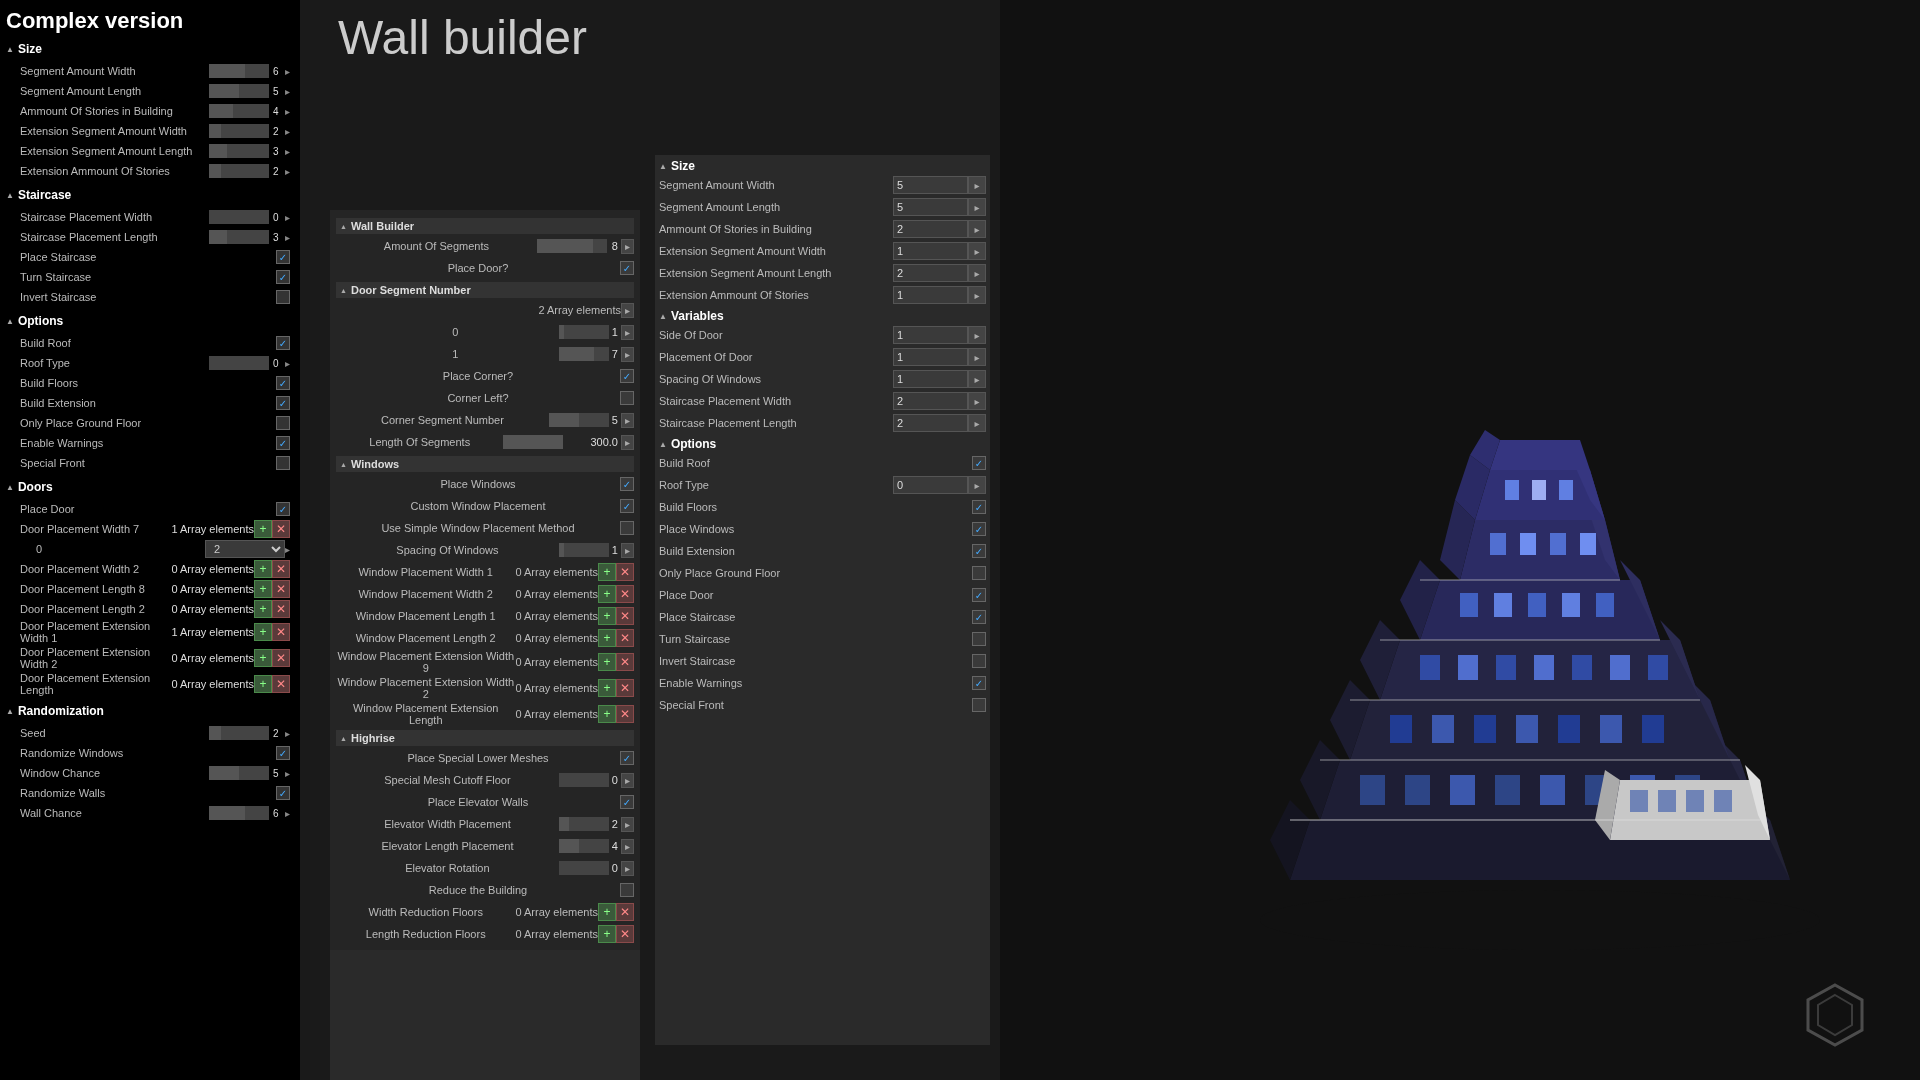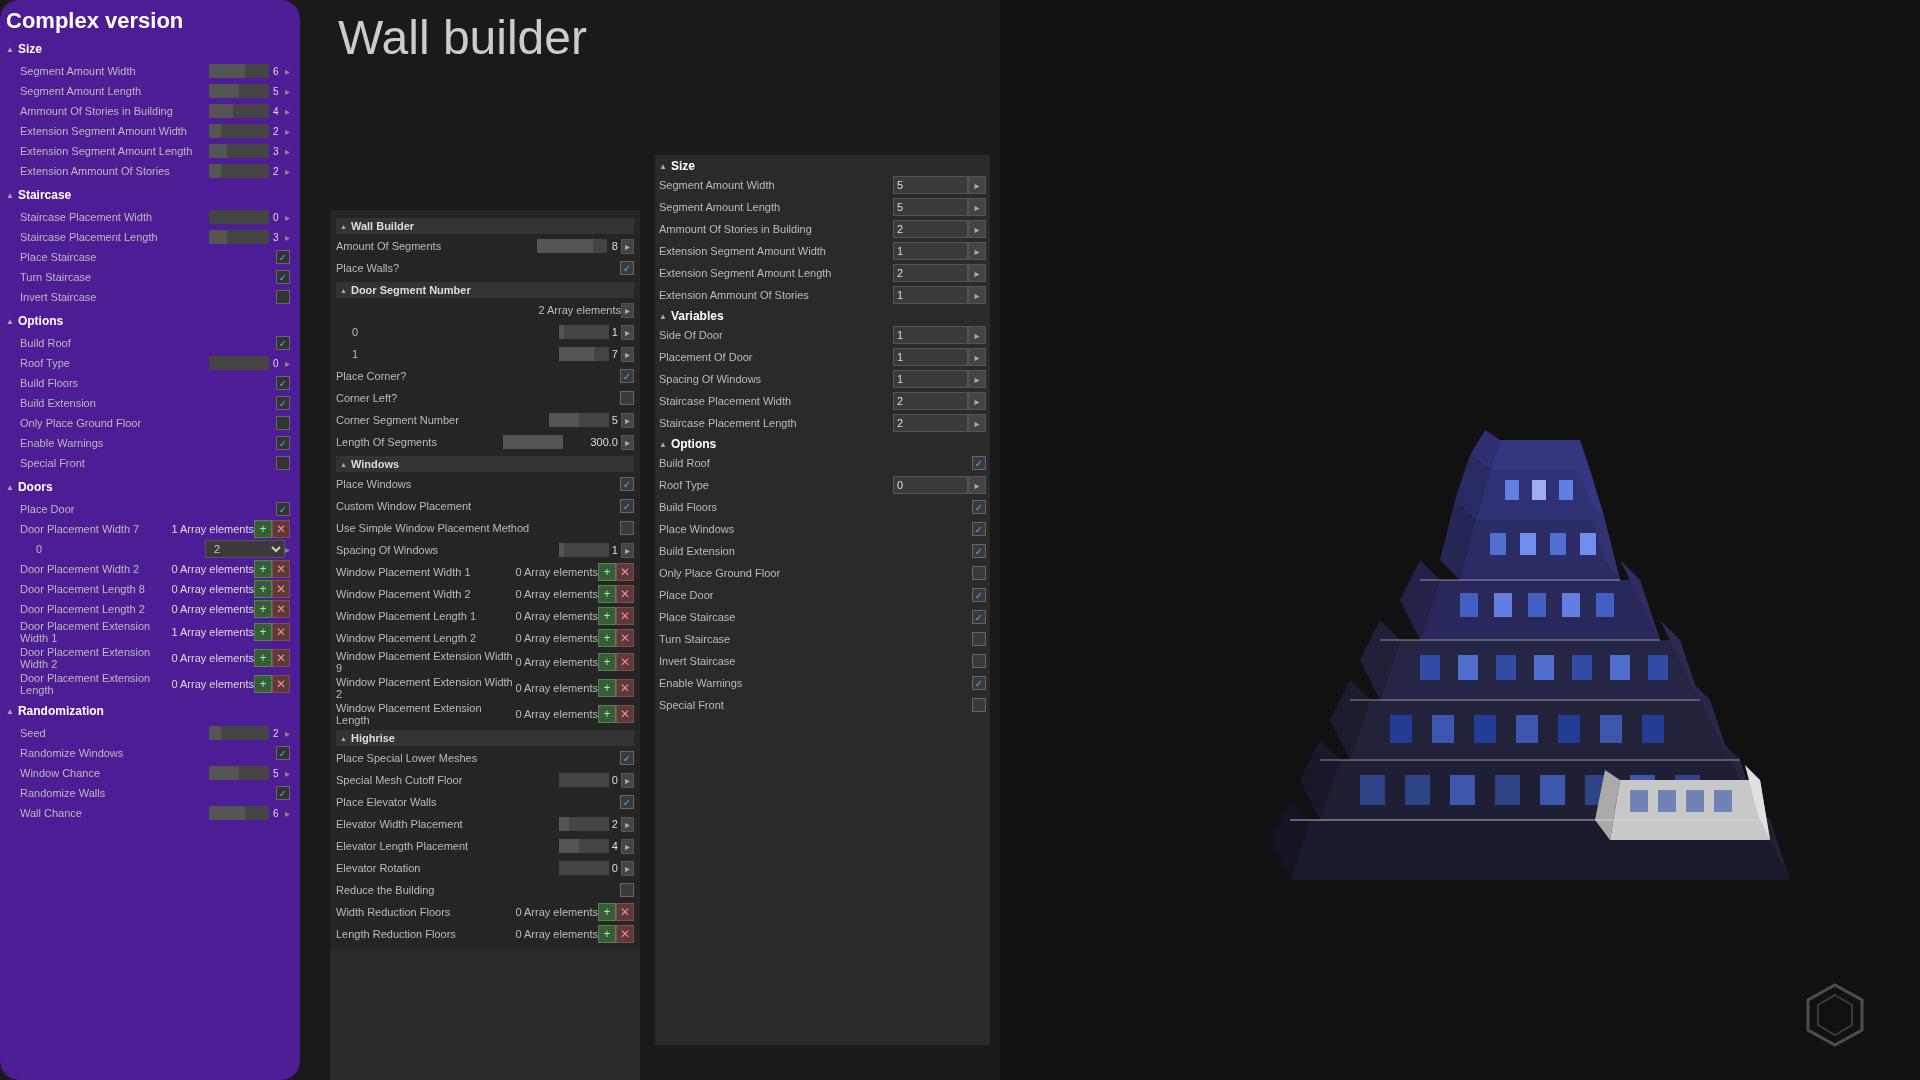--- a/index.html
+++ b/index.html
@@ -13,24 +13,23 @@
       overflow: hidden;
       position: relative;
     }
 
     
     .left-panel {
       position: absolute;
       left: 0; top: 0;
       width: 300px;
       height: 1080px;
-      background: #4c1d95;
+      background: #000000;
       padding: 8px 6px;
       overflow: hidden;
-      border-radius: 19px;
     }
     .left-panel h1 {
       font-size: 22px;
       color: #fff;
       margin-bottom: 8px;
     }
 
     
     .middle-panel {
       position: absolute;
@@ -170,20 +169,21 @@
     .wb-row {
       display: flex;
       align-items: center;
       margin: 2px 0;
       min-height: 20px;
     }
     .wb-label {
       flex: 1;
       color: #bbb;
       font-size: 11px;
+      text-align: center;
     }
     .wb-value {
       display: flex;
       align-items: center;
       gap: 3px;
     }
     .wb-select-btn {
       background: #444;
       border: 1px solid #555;
       color: #aaa;
@@ -573,21 +573,21 @@
       <span class="wb-label">Amount Of Segments</span>
       <div class="wb-value">
         <div class="slider-bar" style="width:70px;">
             <div class="slider-fill" style="width:80%"></div>
           </div>
         <span style="font-size:11px;color:#ddd;padding-left:2px;">8</span>
         <span class="wb-select-btn">▸</span>
       </div>
     </div>
     <div class="wb-row">
-      <span class="wb-label">Place Walls?</span>
+      <span class="wb-label">Place Door?</span>
       <div class="wb-checkbox checked"></div>
     </div>
 
     <div class="wb-subsection-header">Door Segment Number</div>
     <div class="wb-row">
       <span class="wb-label"></span>
       <span style="font-size:11px;color:#bbb;text-align:center;">2 Array elements</span>
       <span class="wb-select-btn">▸</span>
     </div>
     <div class="wb-row indent">

